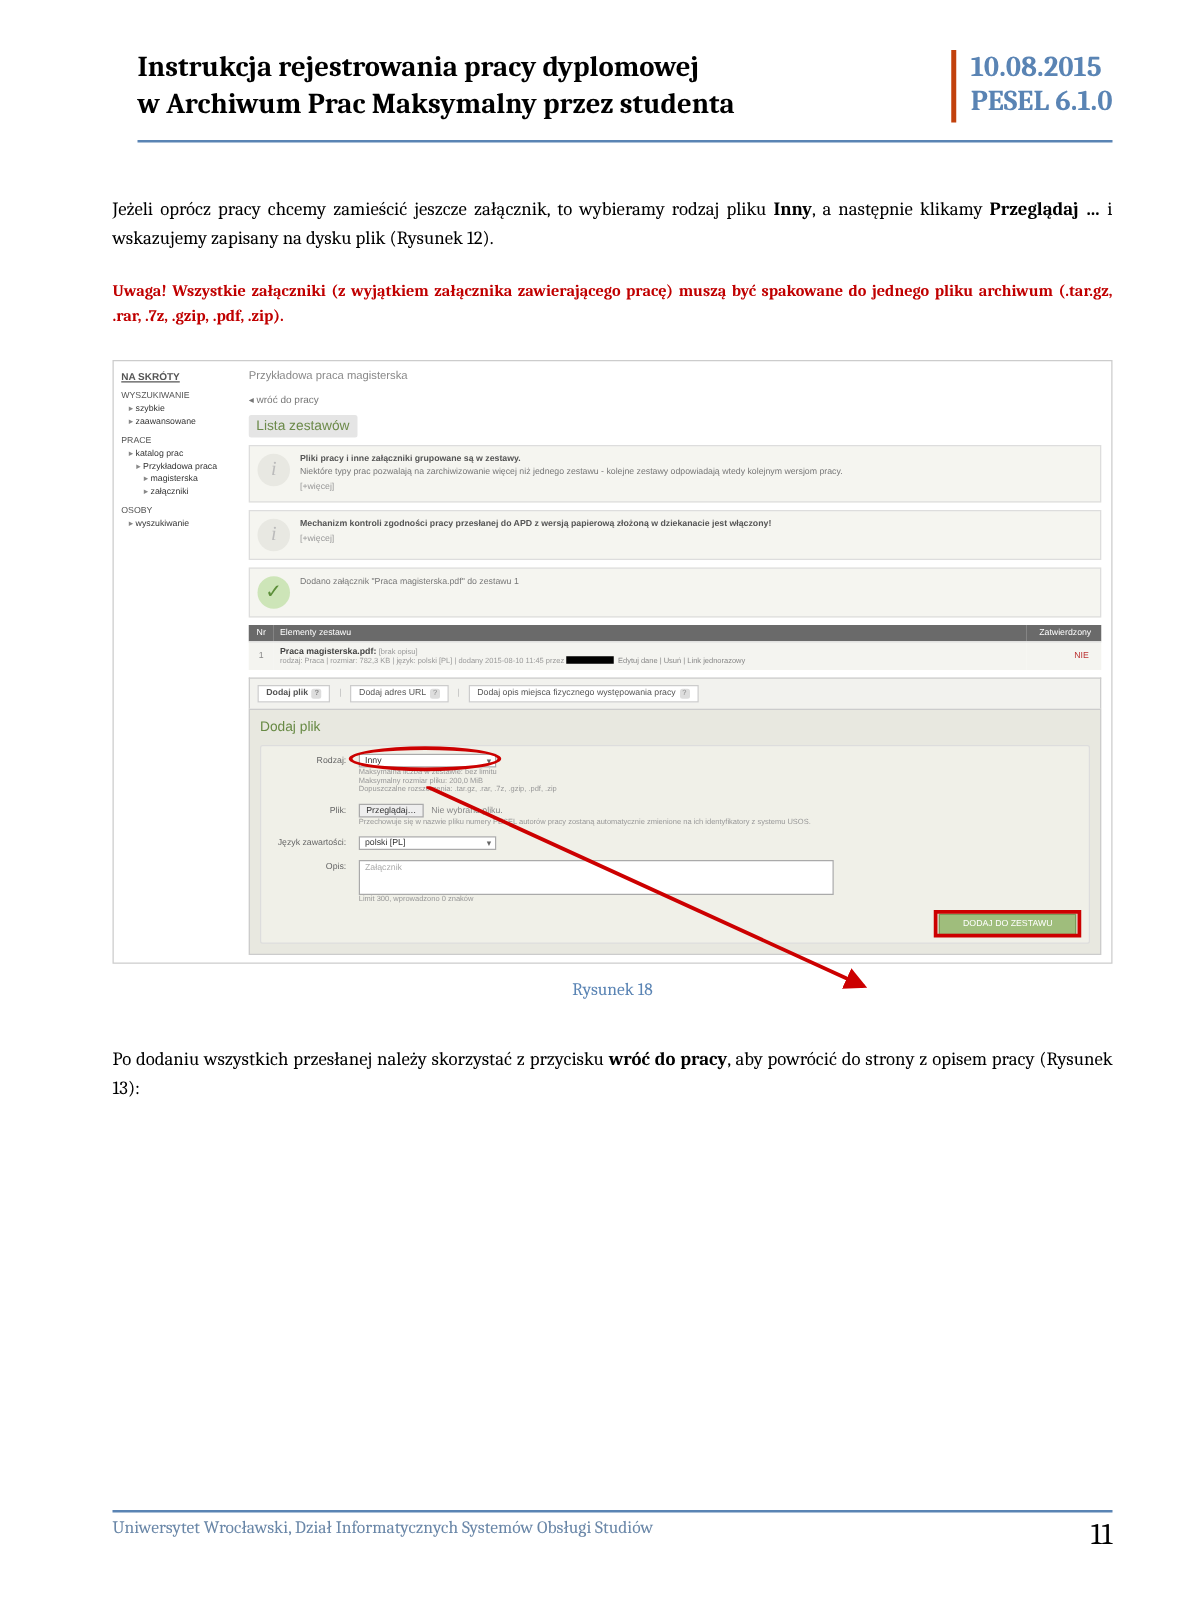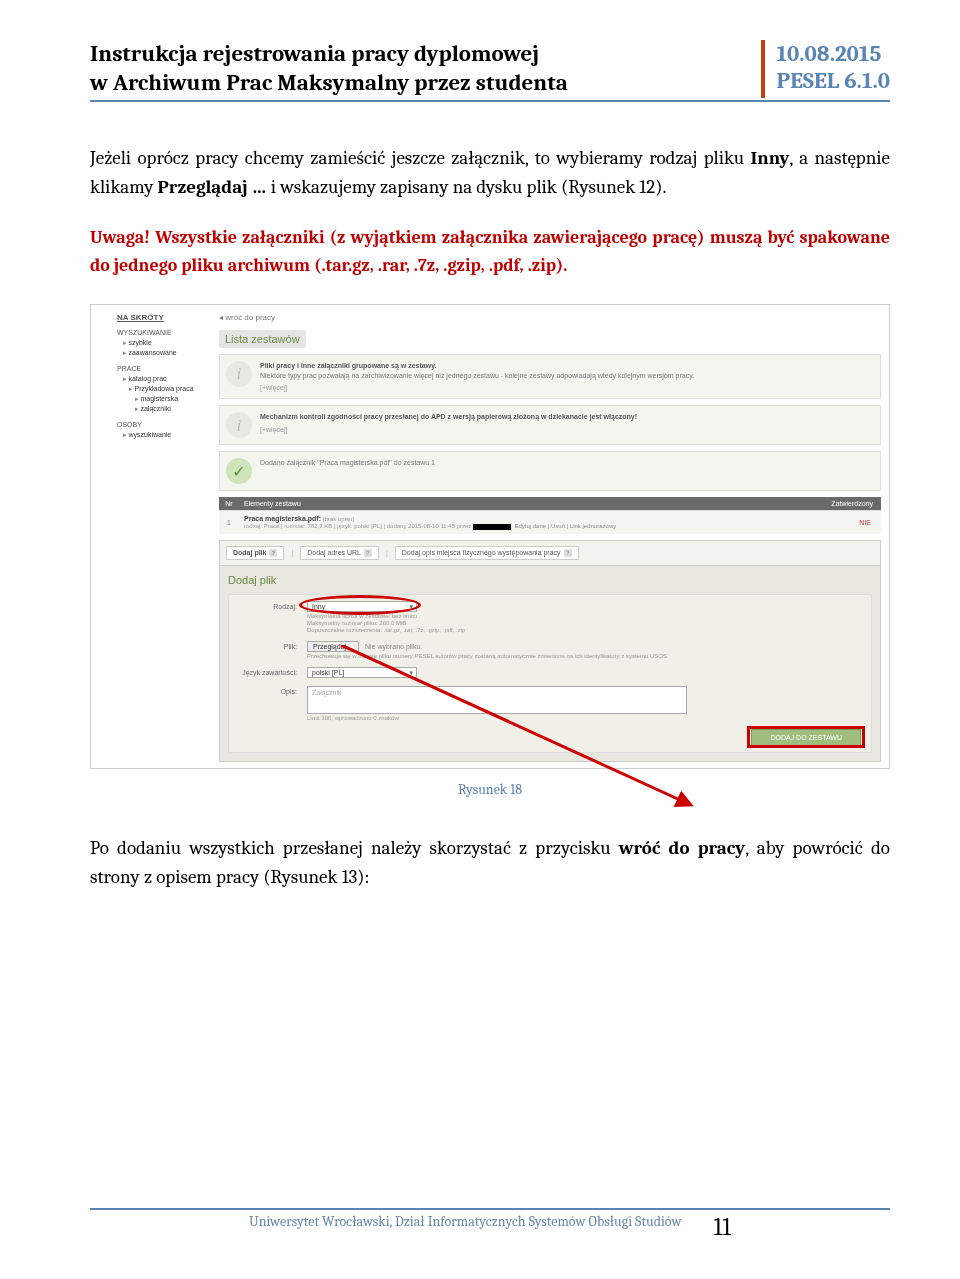--- a/index.html
+++ b/index.html
@@ -1,27 +1,27 @@
 <!DOCTYPE html>
 <html><head>
 <meta charset="utf-8">
 <style>
   * { box-sizing: border-box; margin: 0; padding: 0; }
   body { font-family: Cambria, Georgia, serif; background: #fff; width: 960px; margin: 0 auto; color: #000; }
   .page { padding: 40px 70px 30px 90px; min-height: 1279px; position: relative; }
-  .header { border-bottom: 2px solid #5a84b4; padding-bottom: 2px; margin-bottom: 42px; display: flex; justify-content: space-between; }
+  .header { border-bottom: 2px solid #5a84b4; padding-bottom: 14px; margin-bottom: 42px; display: flex; justify-content: space-between; margin-left: 20px; }
   .header-left { font-weight: bold; font-size: 23px; line-height: 1.25; }
   .header-right { text-align: left; font-size: 23px; font-weight: bold; color: #5a84b4; border-left: 4px solid #c2410c; padding-left: 12px; }
-  .body-text { font-size: 19px; line-height: 1.55; margin-bottom: 22px; text-align: justify; }
+  .body-text { font-size: 15px; line-height: 1.55; margin-bottom: 22px; text-align: justify; }
   .body-text .bold { font-weight: bold; }
-  .warning { font-size: 18px; line-height: 1.55; color: #c00000; margin-bottom: 24px; text-align: justify; margin-top: 12px; }
+  .warning { font-size: 13px; line-height: 1.55; color: #c00000; margin-bottom: 24px; text-align: justify; margin-top: 12px; }
   .warning .uwaga { font-weight: bold; color: #c00000; }
   .warning .rest { font-weight: bold; }
   
-  .screenshot { border: 1px solid #ccc; background: #fff; font-family: Verdana, Arial, sans-serif; font-size: 8px; margin-bottom: 4px; position: relative; padding-left: 20px; }
+  .screenshot { border: 1px solid #ccc; background: #fff; font-family: Verdana, Arial, sans-serif; font-size: 8px; margin-bottom: 4px; position: relative; }
   .screenshot-inner { display: flex; }
   
   .sidebar { width: 100px; padding: 8px 6px; font-size: 7px; color: #333; }
   .sidebar-h { font-size: 8px; font-weight: bold; color: #555; text-decoration: underline; margin-bottom: 5px; }
   .sidebar-sec { font-size: 7px; color: #555; margin: 7px 0 2px; }
   .sidebar-item { font-size: 7px; color: #333; padding: 1px 0 1px 6px; }
   .sidebar-item::before { content: "▸ "; color: #888; }
   .sidebar-sub { padding-left: 12px; font-size: 7px; color: #333; padding-top: 1px; padding-bottom: 1px; }
   .sidebar-sub::before { content: "▸ "; color: #888; }
   
@@ -72,21 +72,21 @@
   .submit-btn { display: inline-block; border: 1px solid #7a9a5a; background: #9fbd7c; color: #fff; font-size: 7px; padding: 4px 18px; }
   
   .red-ellipse { position: absolute; border: 3px solid #c00; border-radius: 50%; width: 122px; height: 20px; }
   .red-rect { position: absolute; border: 3px solid #c00; width: 118px; height: 22px; }
   .red-arrow { position: absolute; pointer-events: none; }
   
   .caption { text-align: center; font-size: 14px; color: #5a84b4; margin: 12px 0 36px; }
   
   .footer { position: absolute; bottom: 38px; left: 90px; right: 70px; }
   .footer-line { border-top: 2px solid #5a84b4; margin-bottom: 3px; }
-  .footer-row { display: flex; justify-content: center; align-items: flex-start; }
+  .footer-row { display: flex; justify-content: space-between; align-items: flex-start; }
   .footer-text { font-size: 14px; color: #6a87a8; }
   .footer-pg { font-size: 24px; color: #000; margin-left: 32px; }
 </style>
 </head>
 <body>
 
 <div class="page">
   <div class="header">
     <div class="header-left">
       <div>Instrukcja rejestrowania pracy dyplomowej</div>
@@ -115,20 +115,21 @@
         <div class="sidebar-item">zaawansowane</div>
         <div class="sidebar-sec">PRACE</div>
         <div class="sidebar-item">katalog prac</div>
         <div class="sidebar-sub bold">Przykładowa praca</div>
         <div class="sidebar-sub bold" style="padding-left:18px">magisterska</div>
         <div class="sidebar-sub" style="padding-left:18px">załączniki</div>
         <div class="sidebar-sec">OSOBY</div>
         <div class="sidebar-item">wyszukiwanie</div>
       </div>
       <div class="main">
+        <div class="main-h2">Przykładowa praca magisterska</div>
         <div class="backlink">wróć do pracy</div>
         <div class="lista">Lista zestawów</div>
 
         <div class="infobox">
           <div class="info-i">i</div>
           <div>
             <div class="bold">Pliki pracy i inne załączniki grupowane są w zestawy.</div>
             <div>Niektóre typy prac pozwalają na zarchiwizowanie więcej niż jednego zestawu - kolejne zestawy odpowiadają wtedy kolejnym wersjom pracy.</div>
             <div class="more">[+więcej]</div>
           </div>

